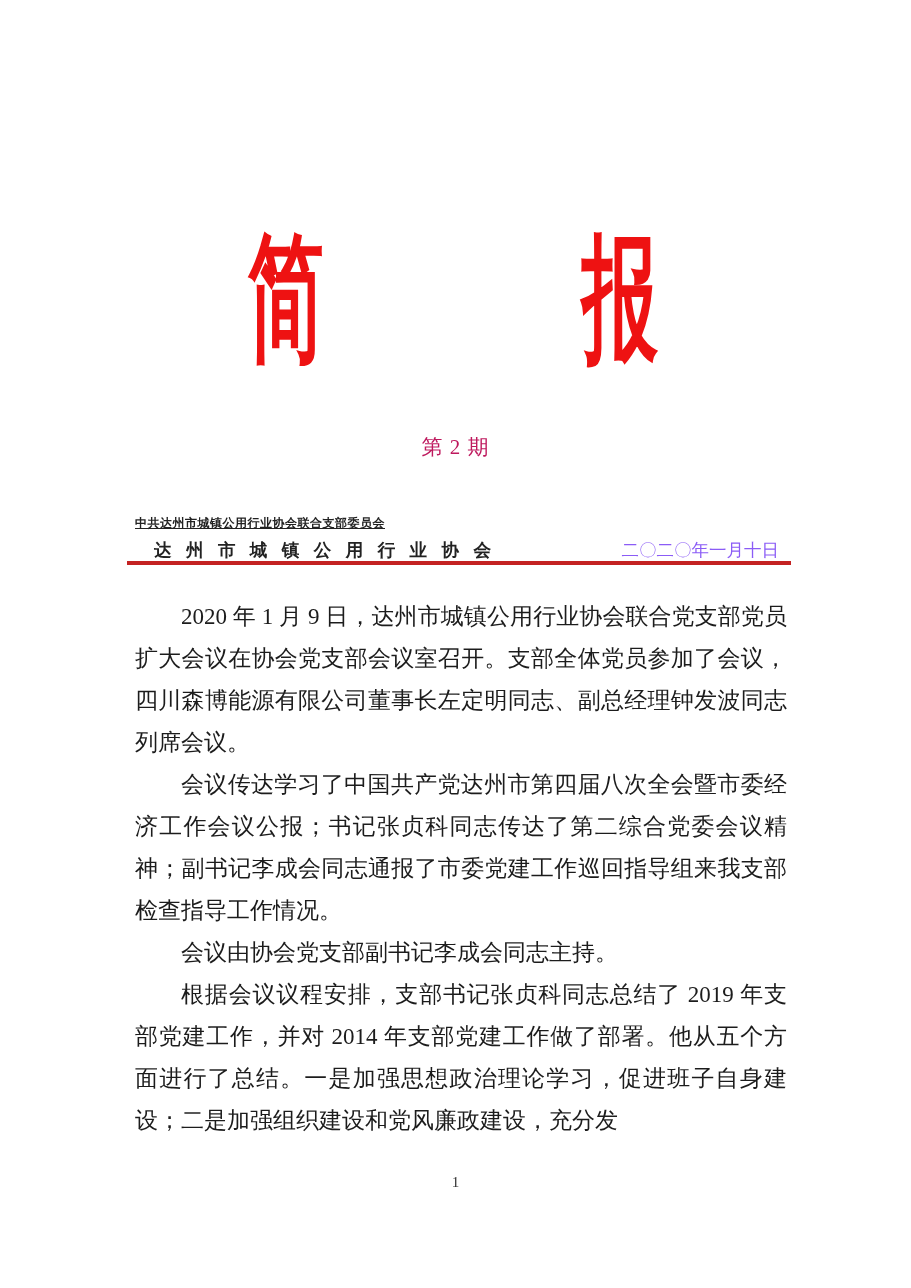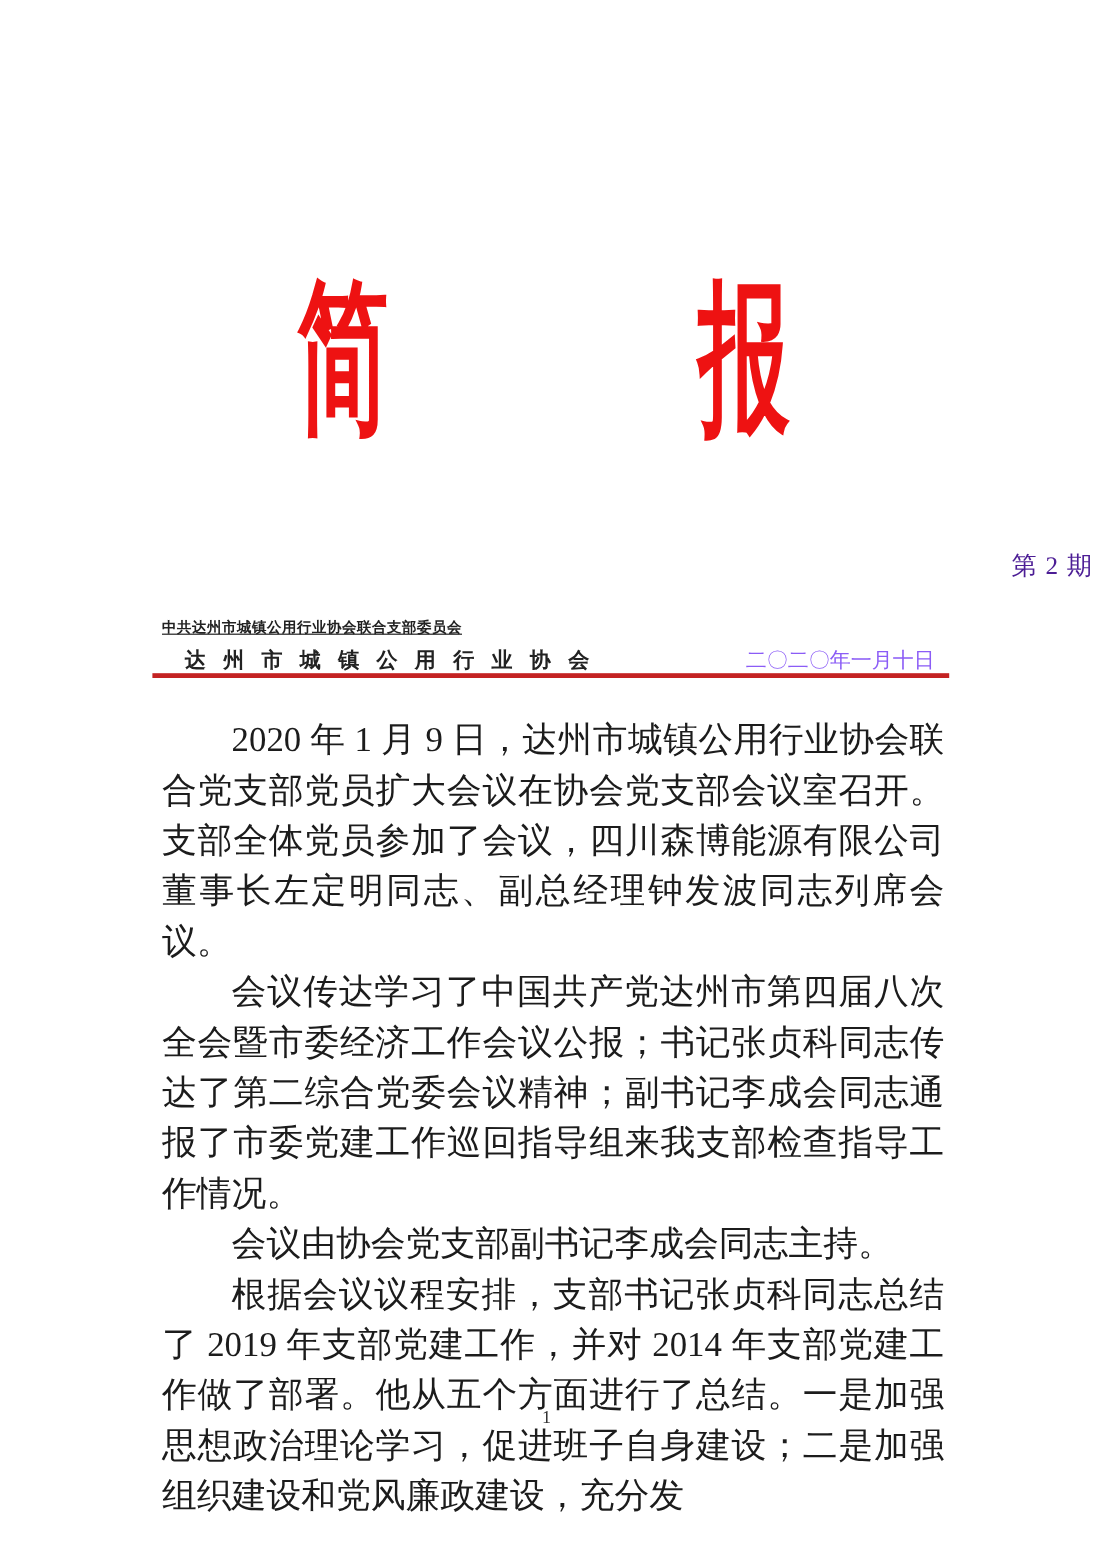--- a/index.html
+++ b/index.html
@@ -38,26 +38,25 @@
   }
   .doc-title .char-1 { left: 248px; }
   .doc-title .char-2 { left: 582px; }
 
   
   .issue-line {
     position: absolute;
     top: 432px;
     left: 0;
     width: 911px;
-    text-align: right;
+    text-align: center;
     font-size: 21px;
     line-height: 30px;
-    color: #4c1d95;
+    color: #be185d;
     letter-spacing: 1px;
-    margin-top: 24px;
   }
 
   
   .masthead {
     position: absolute;
     left: 135px;
     top: 510px;
     width: 656px;
   }
   .issuer-line1 {
@@ -102,21 +101,21 @@
     height: 4px;
     background: var(--rule-red, #c42222);
   }
 
   
   .body-text {
     position: absolute;
     left: 135px;
     top: 596px;
     width: 652px;
-    font-size: 29px;
+    font-size: 23px;
     line-height: 42px;
     text-align: justify;
     text-justify: inter-ideograph;
     color: #1c1c1c;
   }
   .body-text p {
     margin: 0;
     text-indent: 2em;
   }
 

